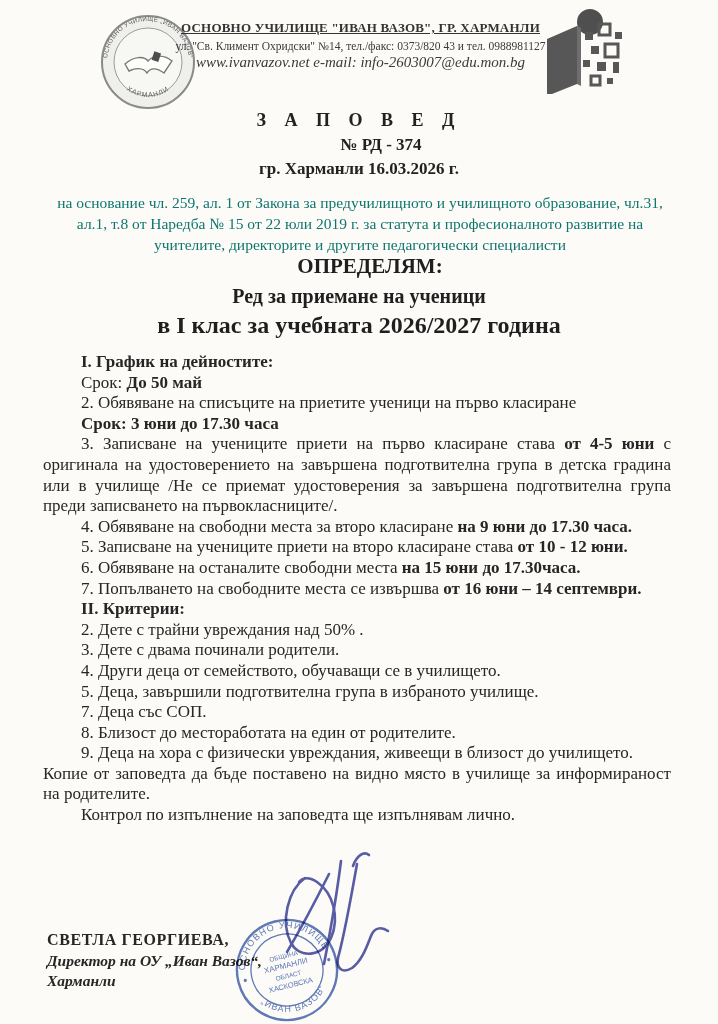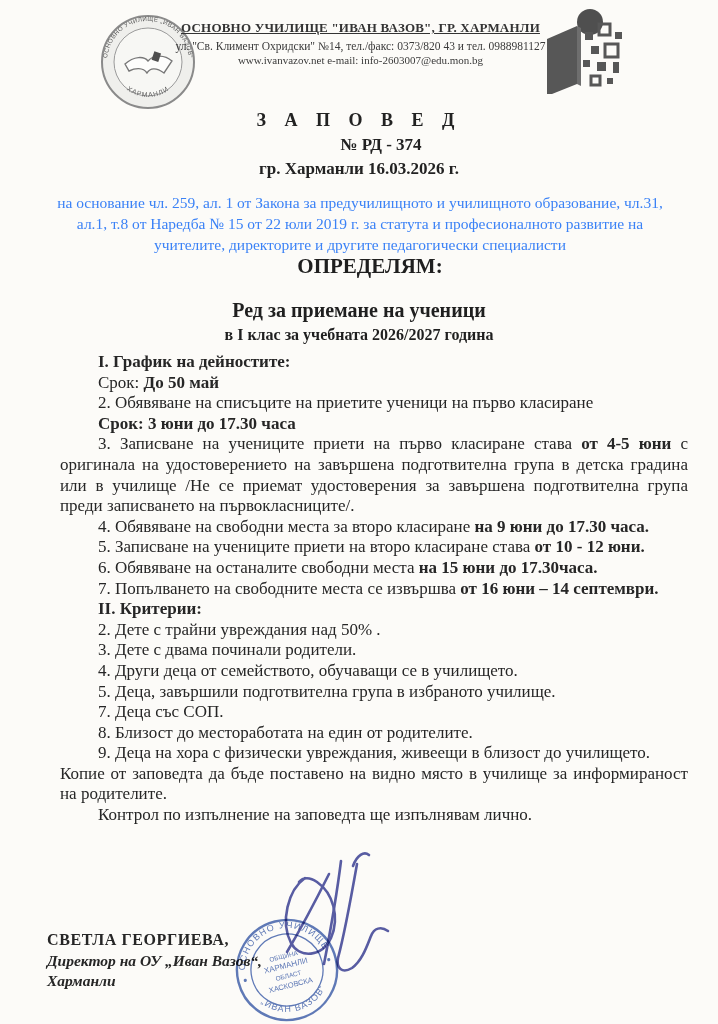--- a/index.html
+++ b/index.html
@@ -3,40 +3,40 @@
 <meta charset="utf-8">
 <style>
   html,body{margin:0;padding:0;background:#fcfbf8;}
   .page{position:relative;width:718px;height:1024px;background:#fcfbf8;
         font-family:"Liberation Serif",serif;color:#262626;overflow:hidden;}
 
   
   .hdr-center{position:absolute;left:168px;top:20px;width:385px;text-align:center;}
   .school-name{font-size:13px;font-weight:bold;text-decoration:underline;letter-spacing:.2px;color:#333;}
   .addr{font-size:11.5px;margin-top:4px;color:#3a3a3a;}
-  .web{font-size:11px;margin-top:2px;color:#3a3a3a;}
+  .web{font-size:15px;margin-top:2px;color:#3a3a3a;font-style:italic;}
   .seal{position:absolute;left:98px;top:12px;}
   .bigbook{position:absolute;left:533px;top:6px;}
 
   
   .title-block{position:absolute;top:110px;left:0;width:100%;text-align:center;font-weight:bold;color:#222;}
   .t1{font-size:18px;letter-spacing:7px;}
   .t2{font-size:17px;margin-top:4px;padding-left:44px;}
   .t3{font-size:17px;margin-top:4px;}
 
   .basis{position:absolute;top:192px;left:54px;width:612px;text-align:center;
-         font-size:15.5px;line-height:21px;color:#3b82f6;}
+         font-size:15.5px;line-height:21px;color:#0f766e;}
 
   .determ{position:absolute;top:254px;left:0;width:100%;text-align:center;font-weight:bold;color:#1f1f1f;}
   .d1{font-size:21px;padding-left:22px;}
-  .d2{font-size:20px;margin-top:20px;}
-  .d3{font-size:16px;margin-top:4px;}
+  .d2{font-size:20px;margin-top:6px;}
+  .d3{font-size:24px;margin-top:4px;}
 
   
-  .content{position:absolute;top:352px;left:60px;width:628px;font-size:17px;line-height:20.6px;}
+  .content{position:absolute;top:352px;left:43px;width:628px;font-size:17px;line-height:20.6px;}
   .sec-head{font-weight:bold;text-indent:38px;}
   .para{text-indent:38px;text-align:justify;}
   .para.noindent{text-indent:0;}
   .b{font-weight:bold;}
 
   
   .sig-block{position:absolute;left:47px;top:930px;line-height:20.5px;}
   .sig-name{font-weight:bold;font-size:16px;letter-spacing:.6px;}
   .sig-title{font-weight:bold;font-style:italic;font-size:15.5px;}
   .sig-city{font-weight:bold;font-style:italic;font-size:15.5px;}

